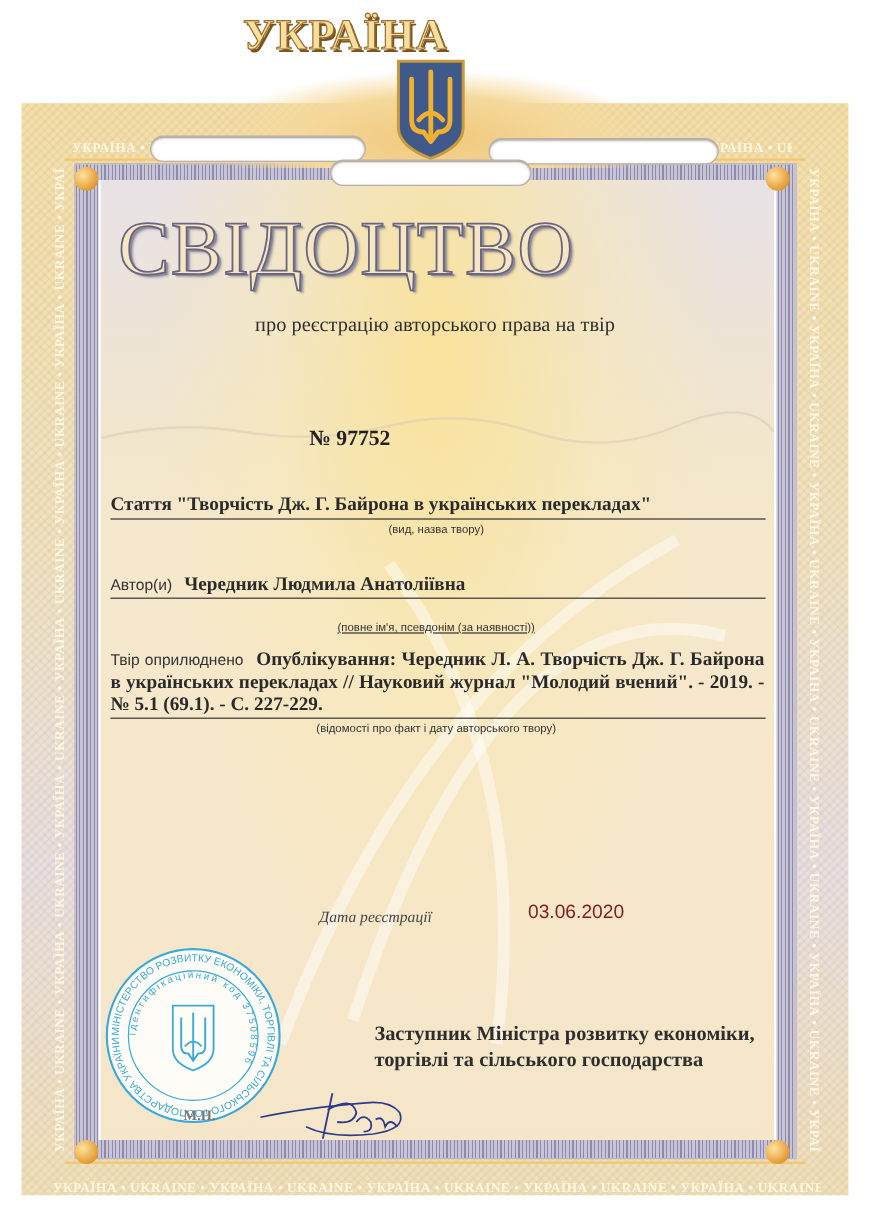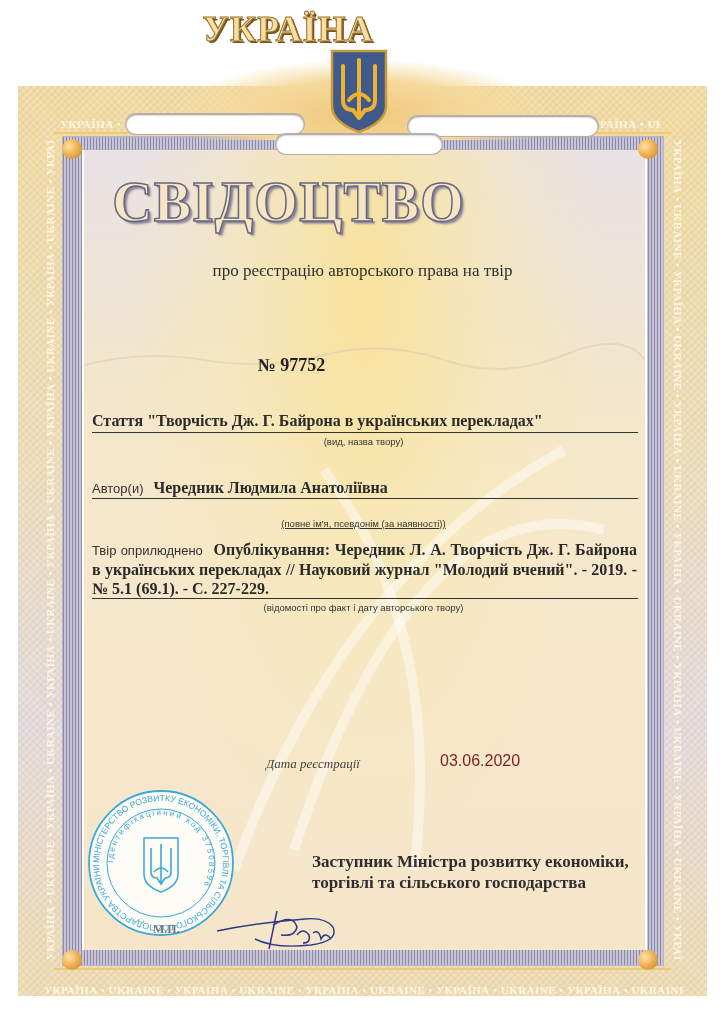--- a/index.html
+++ b/index.html
@@ -34,21 +34,21 @@
                  background: radial-gradient(ellipse at 50% 70%, #f0c77a 0%, #f5d99c 45%, rgba(255,255,255,0) 72%); }
   .title-ukr { position:absolute; left:0; width:576px; top:8px; text-align:center;
                font-family:"Liberation Serif", serif; font-size:36px; font-weight:bold; letter-spacing:1px;
                color:#f6dfa0; -webkit-text-stroke:1px #9a6f2c;
                text-shadow: 2px 2px 0 #7a5520; transform:rotate(0deg); }
   .shield { position:absolute; left:329px; top:48px; width:60px; height:86px; }
   .plate { position:absolute; height:20px; background:#fff; border-radius:10px;
            box-shadow: 0 1px 2px rgba(90,70,60,0.6) inset, 0 0 0 1px #b8b0a8; }
   
   .cert-title { position:absolute; left:0; width:577px; top:170px; text-align:center;
-                font-family:"Liberation Serif", serif; font-weight:bold; font-size:56px; letter-spacing:1px;
+                font-family:"Liberation Serif", serif; font-weight:normal; font-size:64px; letter-spacing:1px;
                 color:#f7e6c4; -webkit-text-stroke:1.5px #6a6680;
                 text-shadow: 2px 2px 0 #8d8aa2, 3px 3px 2px rgba(60,60,80,0.4); }
   .cert-sub { position:absolute; left:0; width:725px; top:229px; text-align:center; font-size:17px; color:#2f2f2f;margin-top:32px; }
   .cert-no { position:absolute; left:0; width:583px; top:355px; text-align:center; font-size:18px; font-weight:bold; color:#222; }
   .row { position:absolute; left:92px; width:543px; }
   .line { position:absolute; left:92px; width:546px; height:1px; background:#333; }
   .hint { position:absolute; left:92px; width:543px; text-align:center; font-family:"Liberation Sans", sans-serif;
           font-size:9.5px; color:#333; }
   .val { font-family:"Liberation Serif", serif; font-weight:bold; font-size:16px; color:#2a2a2a; }
   .lbl { font-family:"Liberation Sans", sans-serif; font-size:13px; color:#333; margin-right:6px; }

